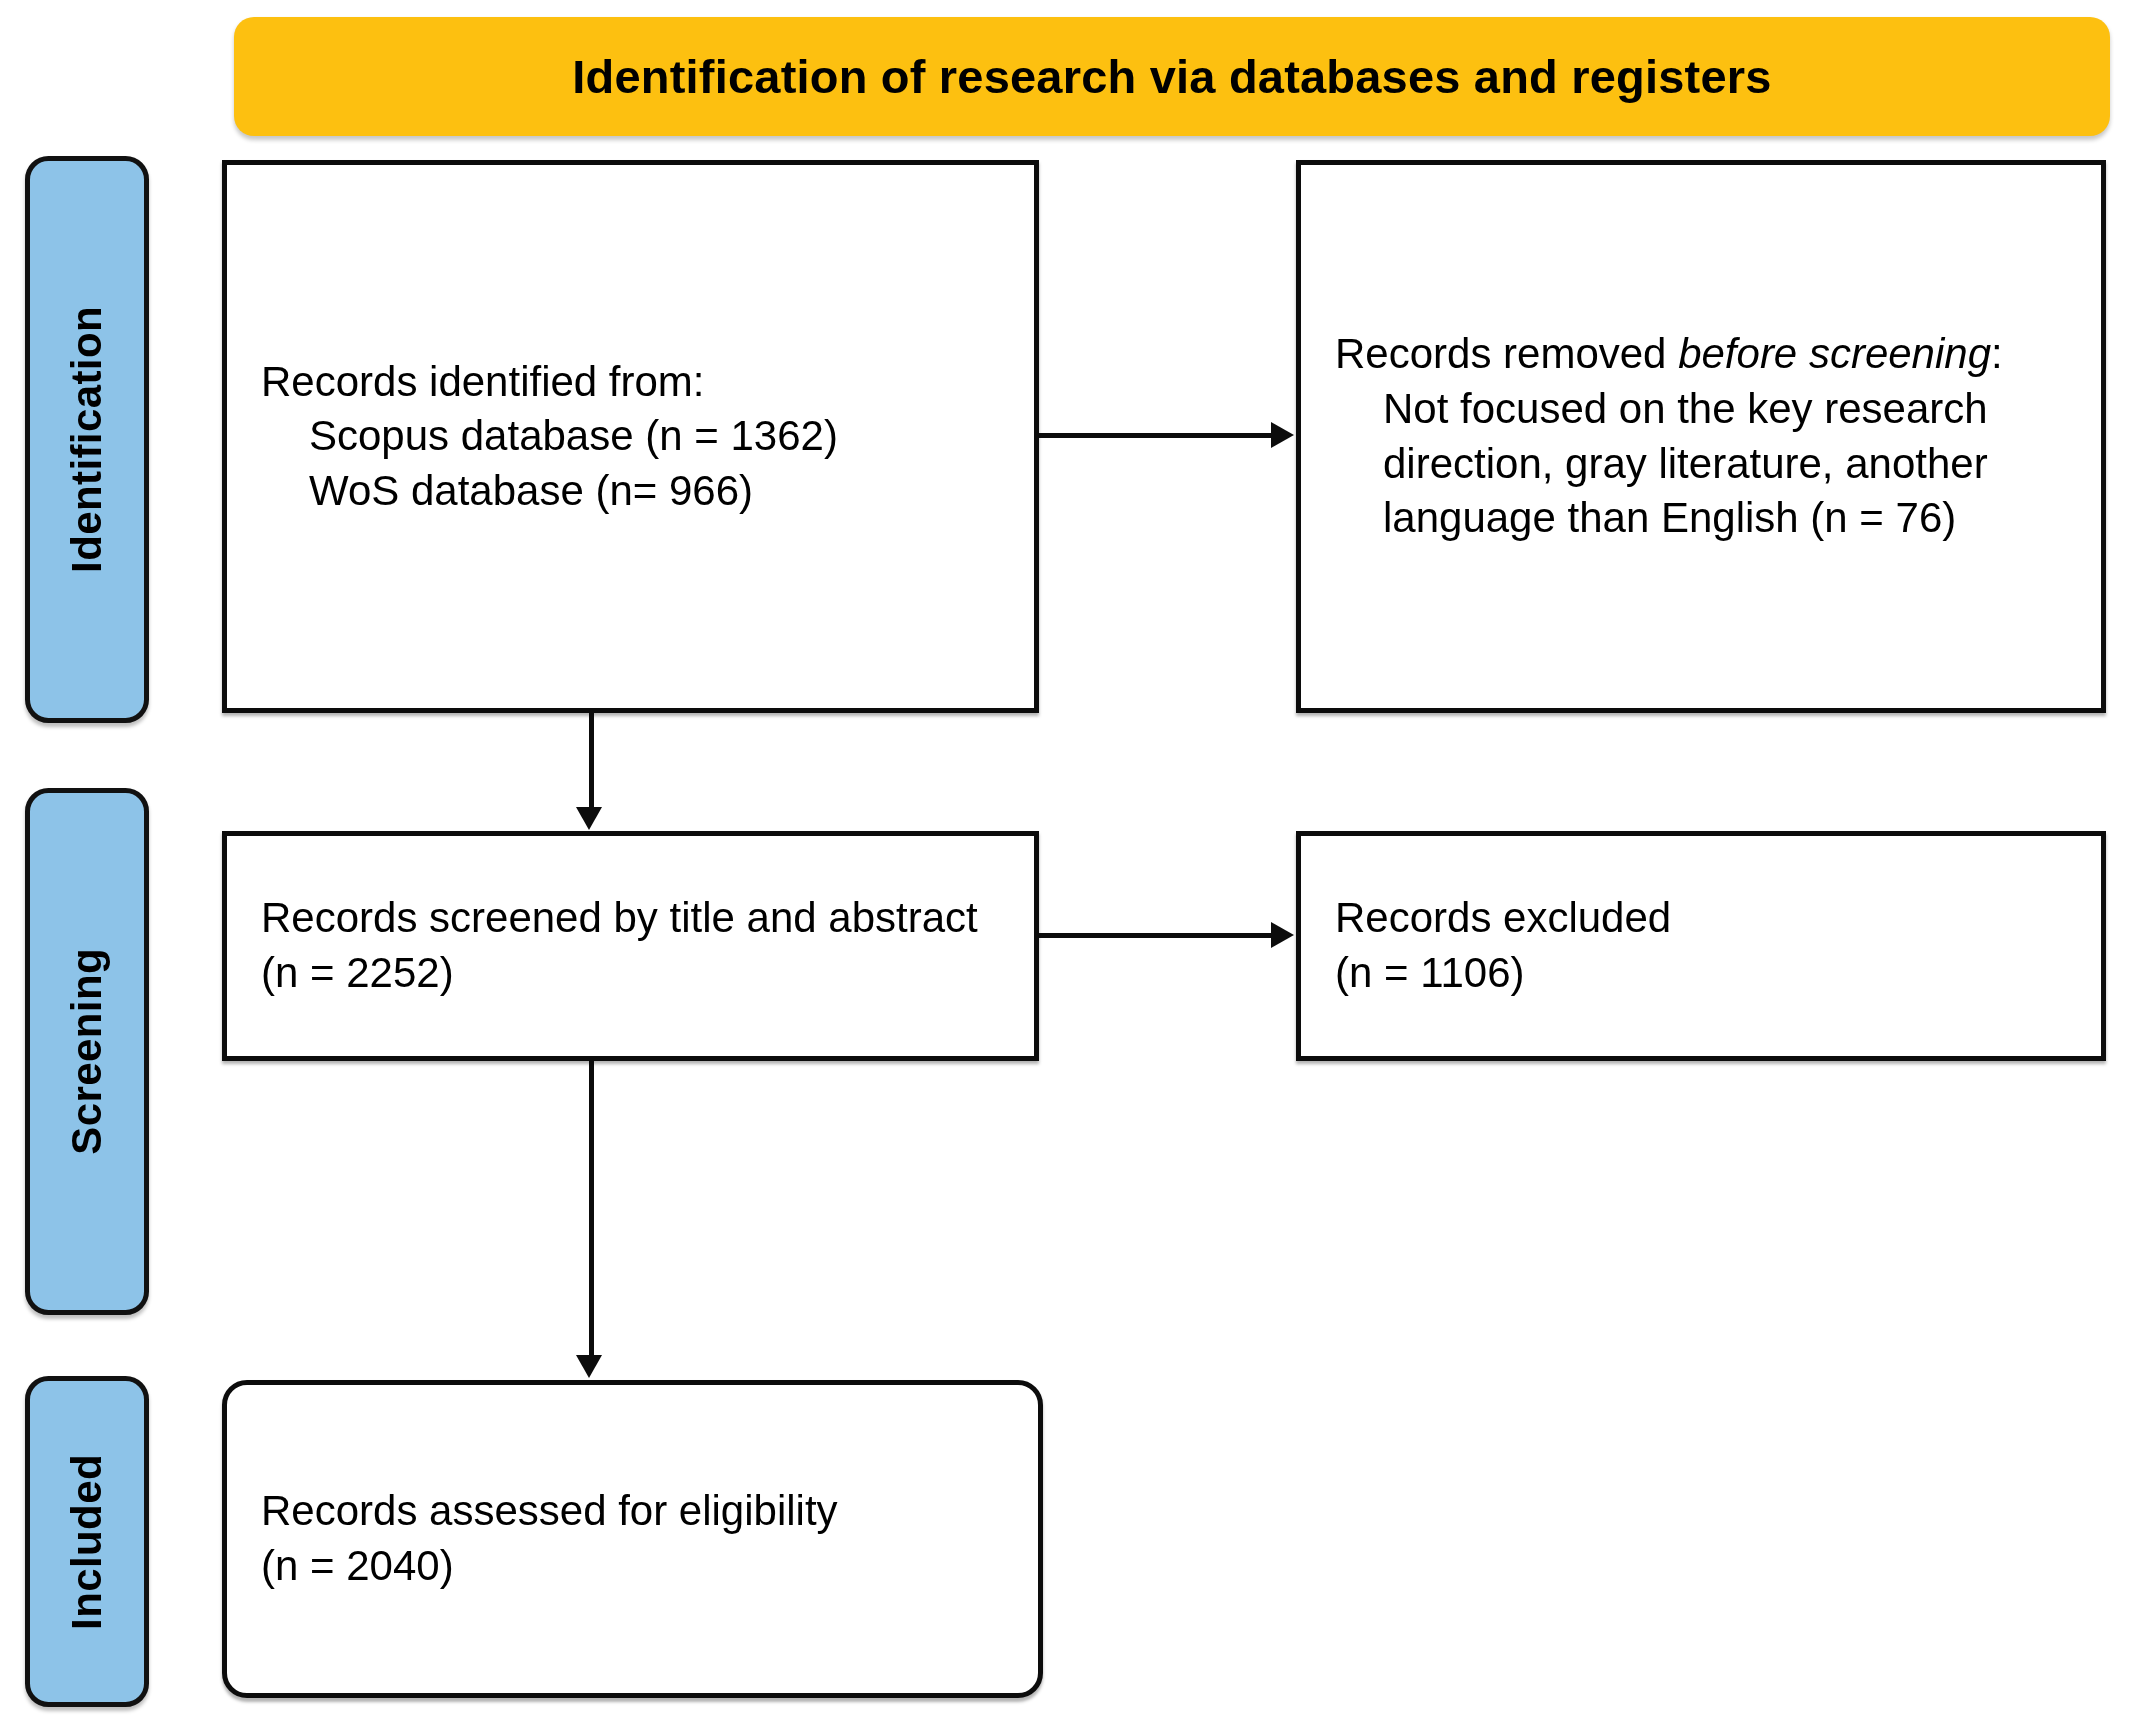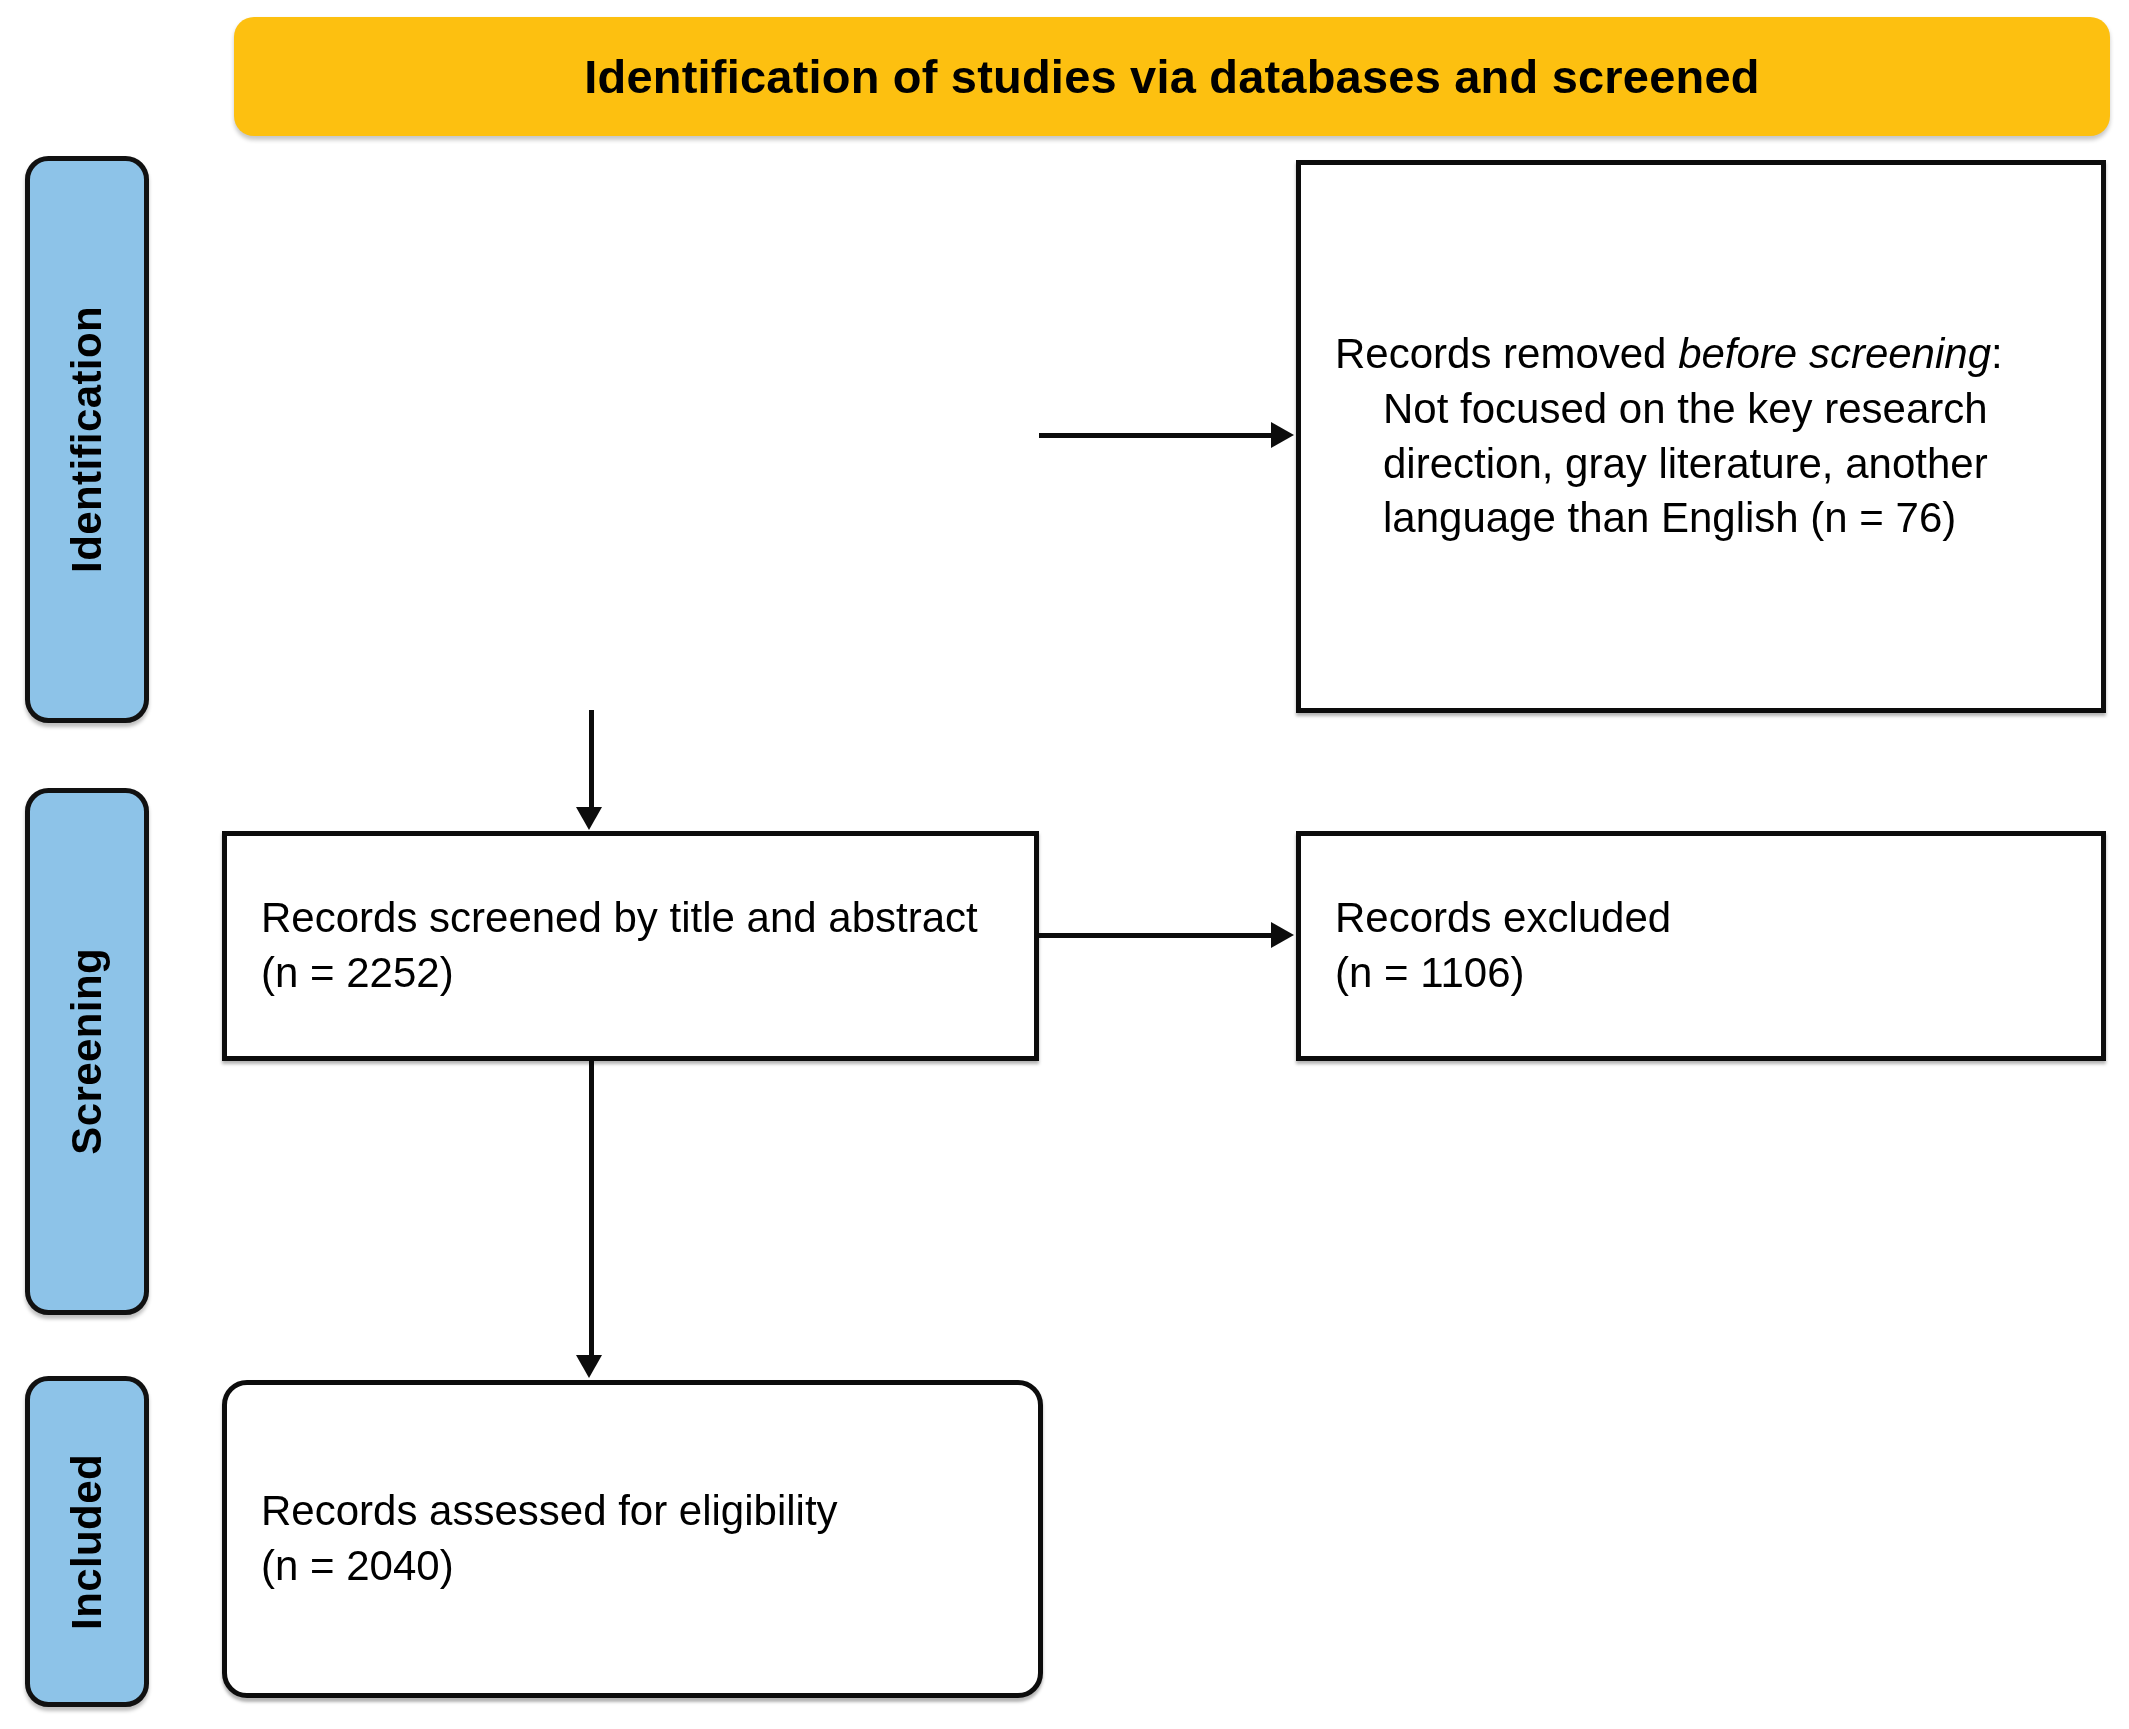--- a/index.html
+++ b/index.html
@@ -134,33 +134,40 @@
   
   #conn-h2      { left: 1039px; top: 933px; width: 234px; }
   #arrow-h2     { left: 1271px; top: 922px; }
 </style>
 </head>
 <body>
 
 <div id="canvas">
 
   <div class="banner">
-    <span class="banner-text">Identification of studies via databases and screened</span>
+    <span class="banner-text">Identification of research via databases and registers</span>
   </div>
 
   <div class="stage" id="stage-identification">
     <span class="stage-text">Identification</span>
   </div>
   <div class="stage" id="stage-screening">
     <span class="stage-text">Screening</span>
   </div>
   <div class="stage" id="stage-included">
     <span class="stage-text">Included</span>
   </div>
 
+  <div class="fbox" id="box-identified">
+    <div class="fbox-inner">
+      <div>Records identified from:</div>
+      <span class="indent">Scopus database (n = 1362)</span>
+      <span class="indent">WoS database (n= 966)</span>
+    </div>
+  </div>
 
   <div class="fbox" id="box-removed">
     <div class="fbox-inner">
       <div><span>Records removed </span><span class="ital">before screening</span><span>:</span></div>
       <span class="indent">Not focused on the key research direction, gray literature, another language than English (n = 76)</span>
     </div>
   </div>
 
   <div class="fbox" id="box-screened">
     <div class="fbox-inner">

